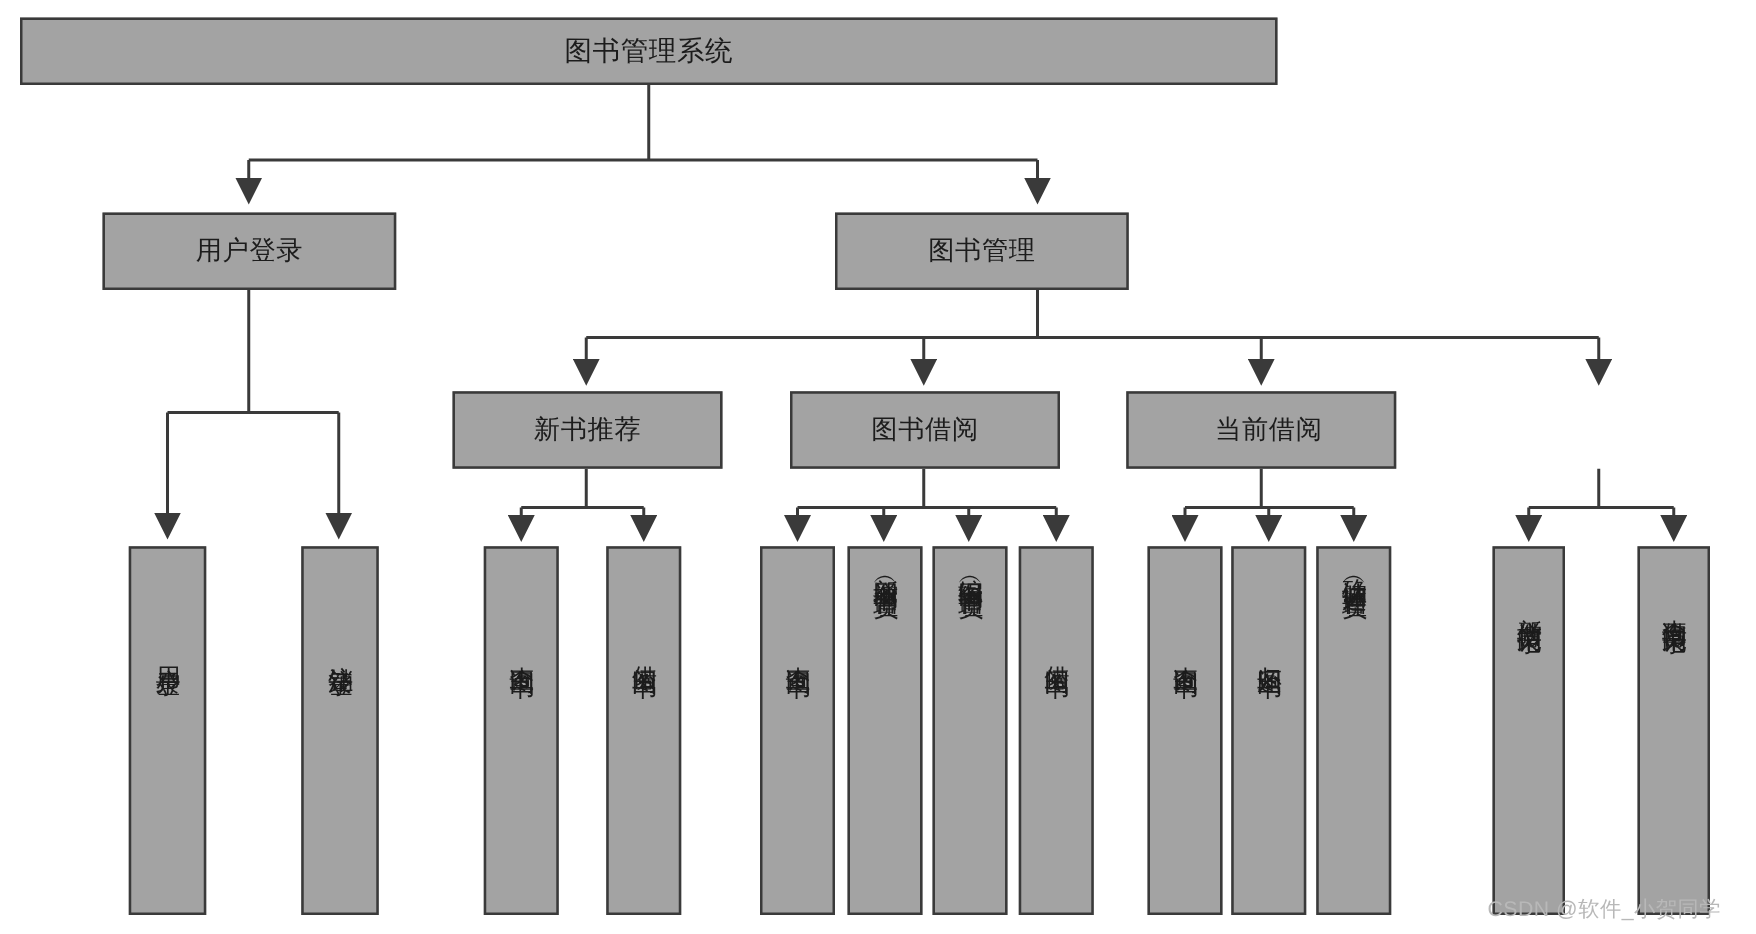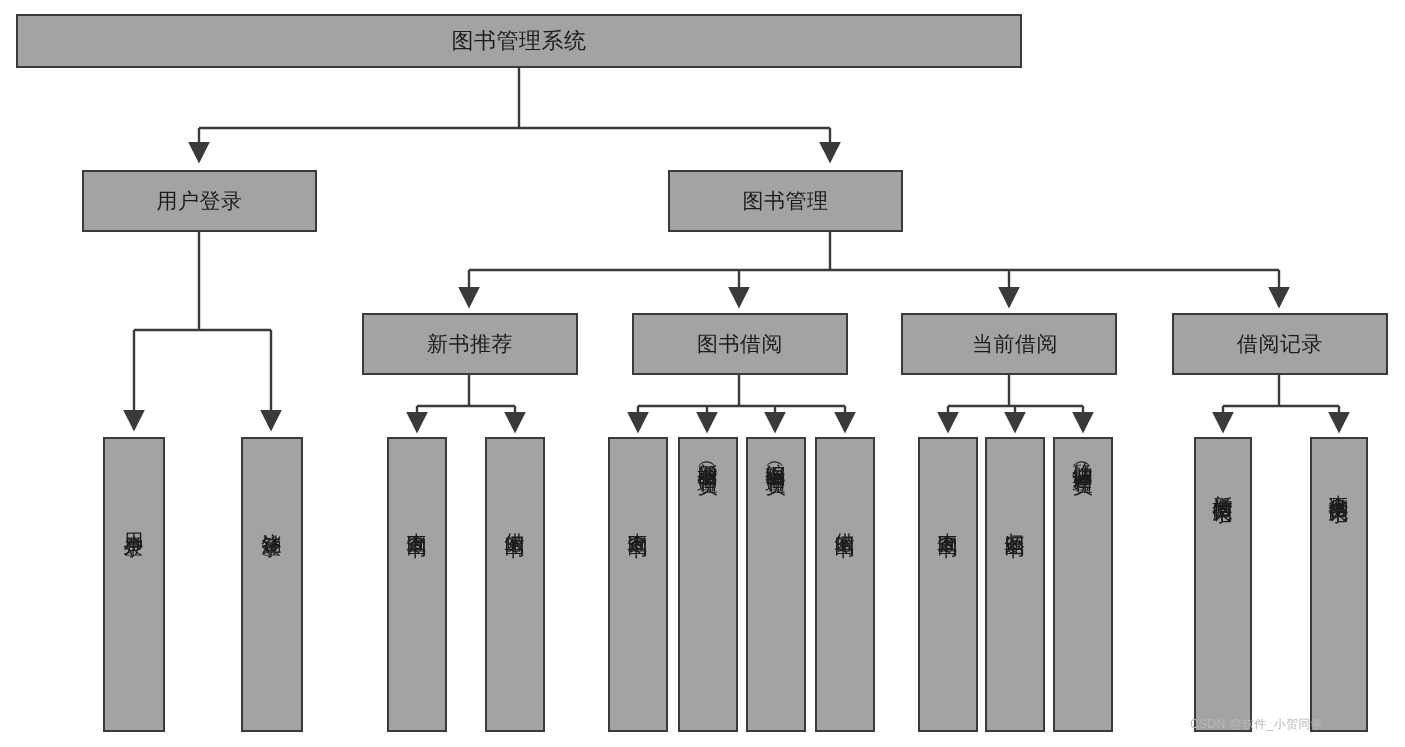--- a/index.html
+++ b/index.html
@@ -59,21 +59,21 @@
     writing-mode: vertical-rl;
     text-orientation: upright;
     font-size: 20px;
     letter-spacing: 2px;
     line-height: 1;
     white-space: nowrap;
   }
   .watermark {
     position: absolute;
     color: #b8b8b8;
-    font-size: 12px;
+    font-size: 17px;
     white-space: nowrap;
     letter-spacing: 0.4px;
     user-select: none;
   }
 </style>
 </head>
 <body>
 
 <div id="canvas">
 
@@ -140,23 +140,20 @@
 
   <div class="node horiz" style="left:632px; top:313px; width:216px; height:62px;">
     <span class="label">图书借阅</span>
   </div>
   <div class="node horiz" style="left:362px; top:313px; width:216px; height:62px;">
     <span class="label">新书推荐</span>
   </div>
   <div class="node horiz" style="left:901px; top:313px; width:216px; height:62px;padding-left:12px;">
     <span class="label">当前借阅</span>
   </div>
-  <div class="node horiz" style="left:1172px; top:313px; width:216px; height:62px;">
-    <span class="label">借阅记录</span>
-  </div>
 
   <div class="node vert" style="left:103px; top:437px; width:62px; height:295px; padding-top:78px;">
     <span class="label">用户登录</span>
   </div>
   <div class="node vert" style="left:241px; top:437px; width:62px; height:295px; padding-top:78px;">
     <span class="label">注销登录</span>
   </div>
 
   <div class="node vert" style="left:387px; top:437px; width:60px; height:295px; padding-top:78px;">
     <span class="label">查询图书</span>

